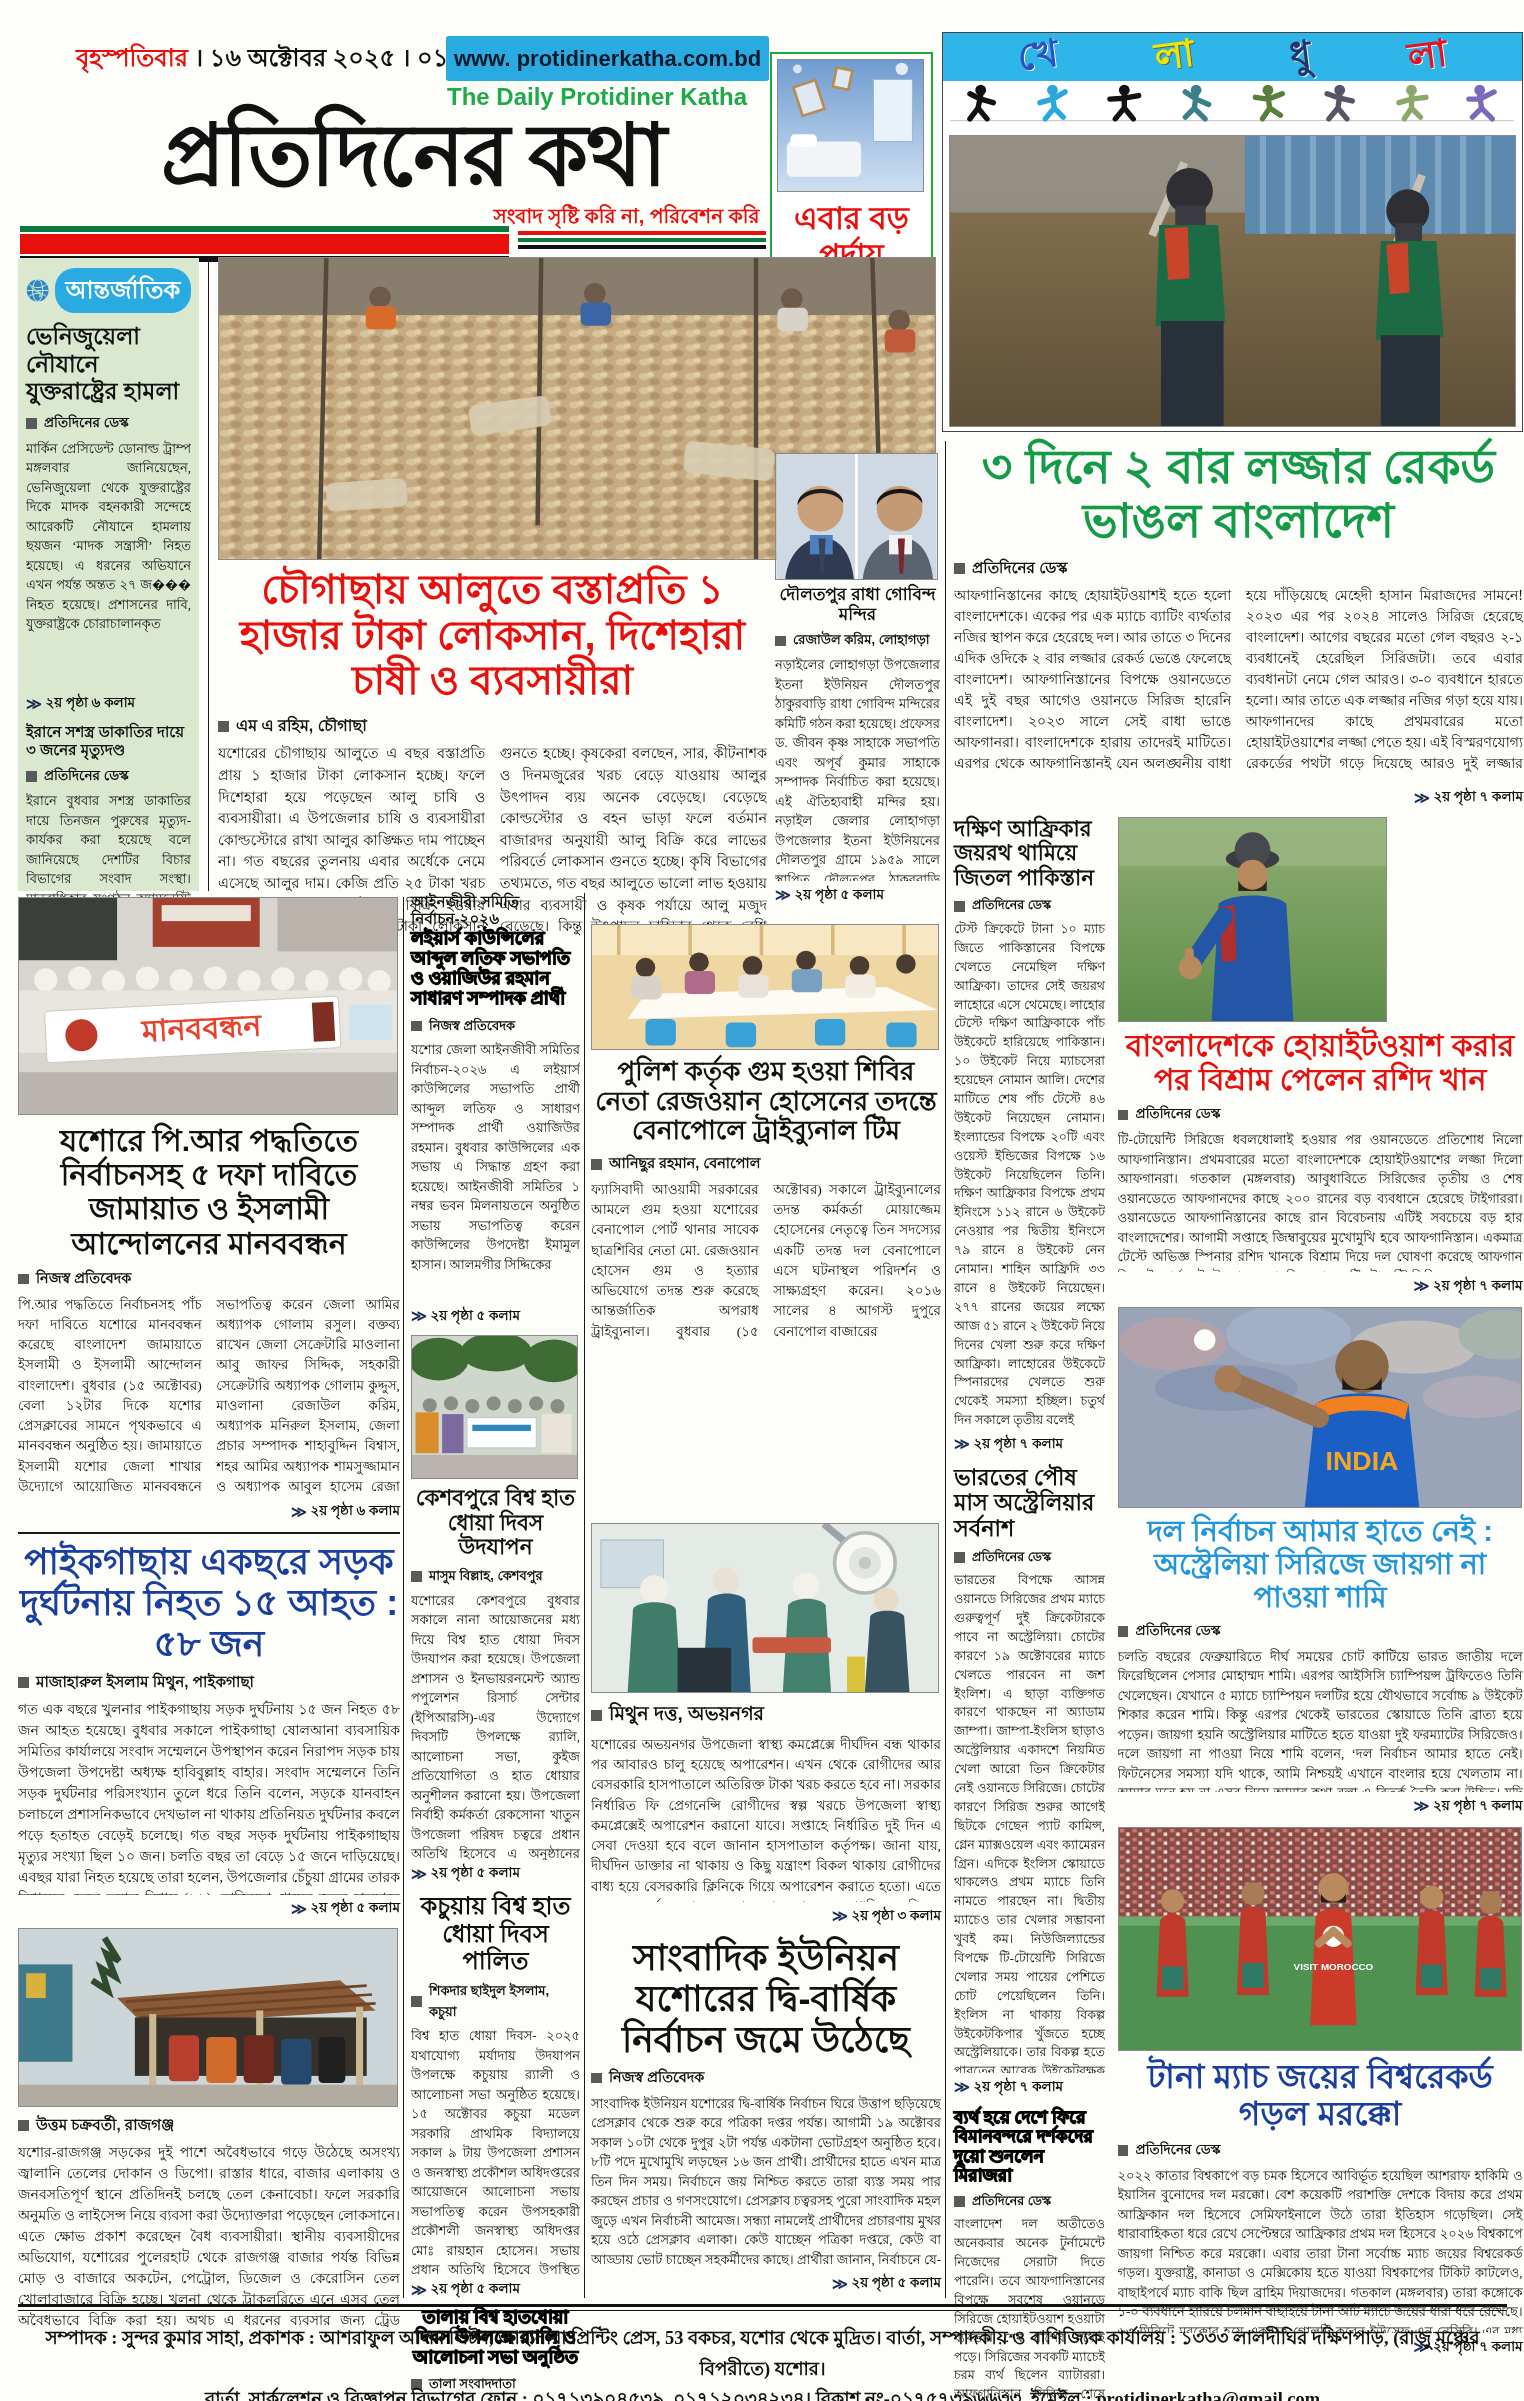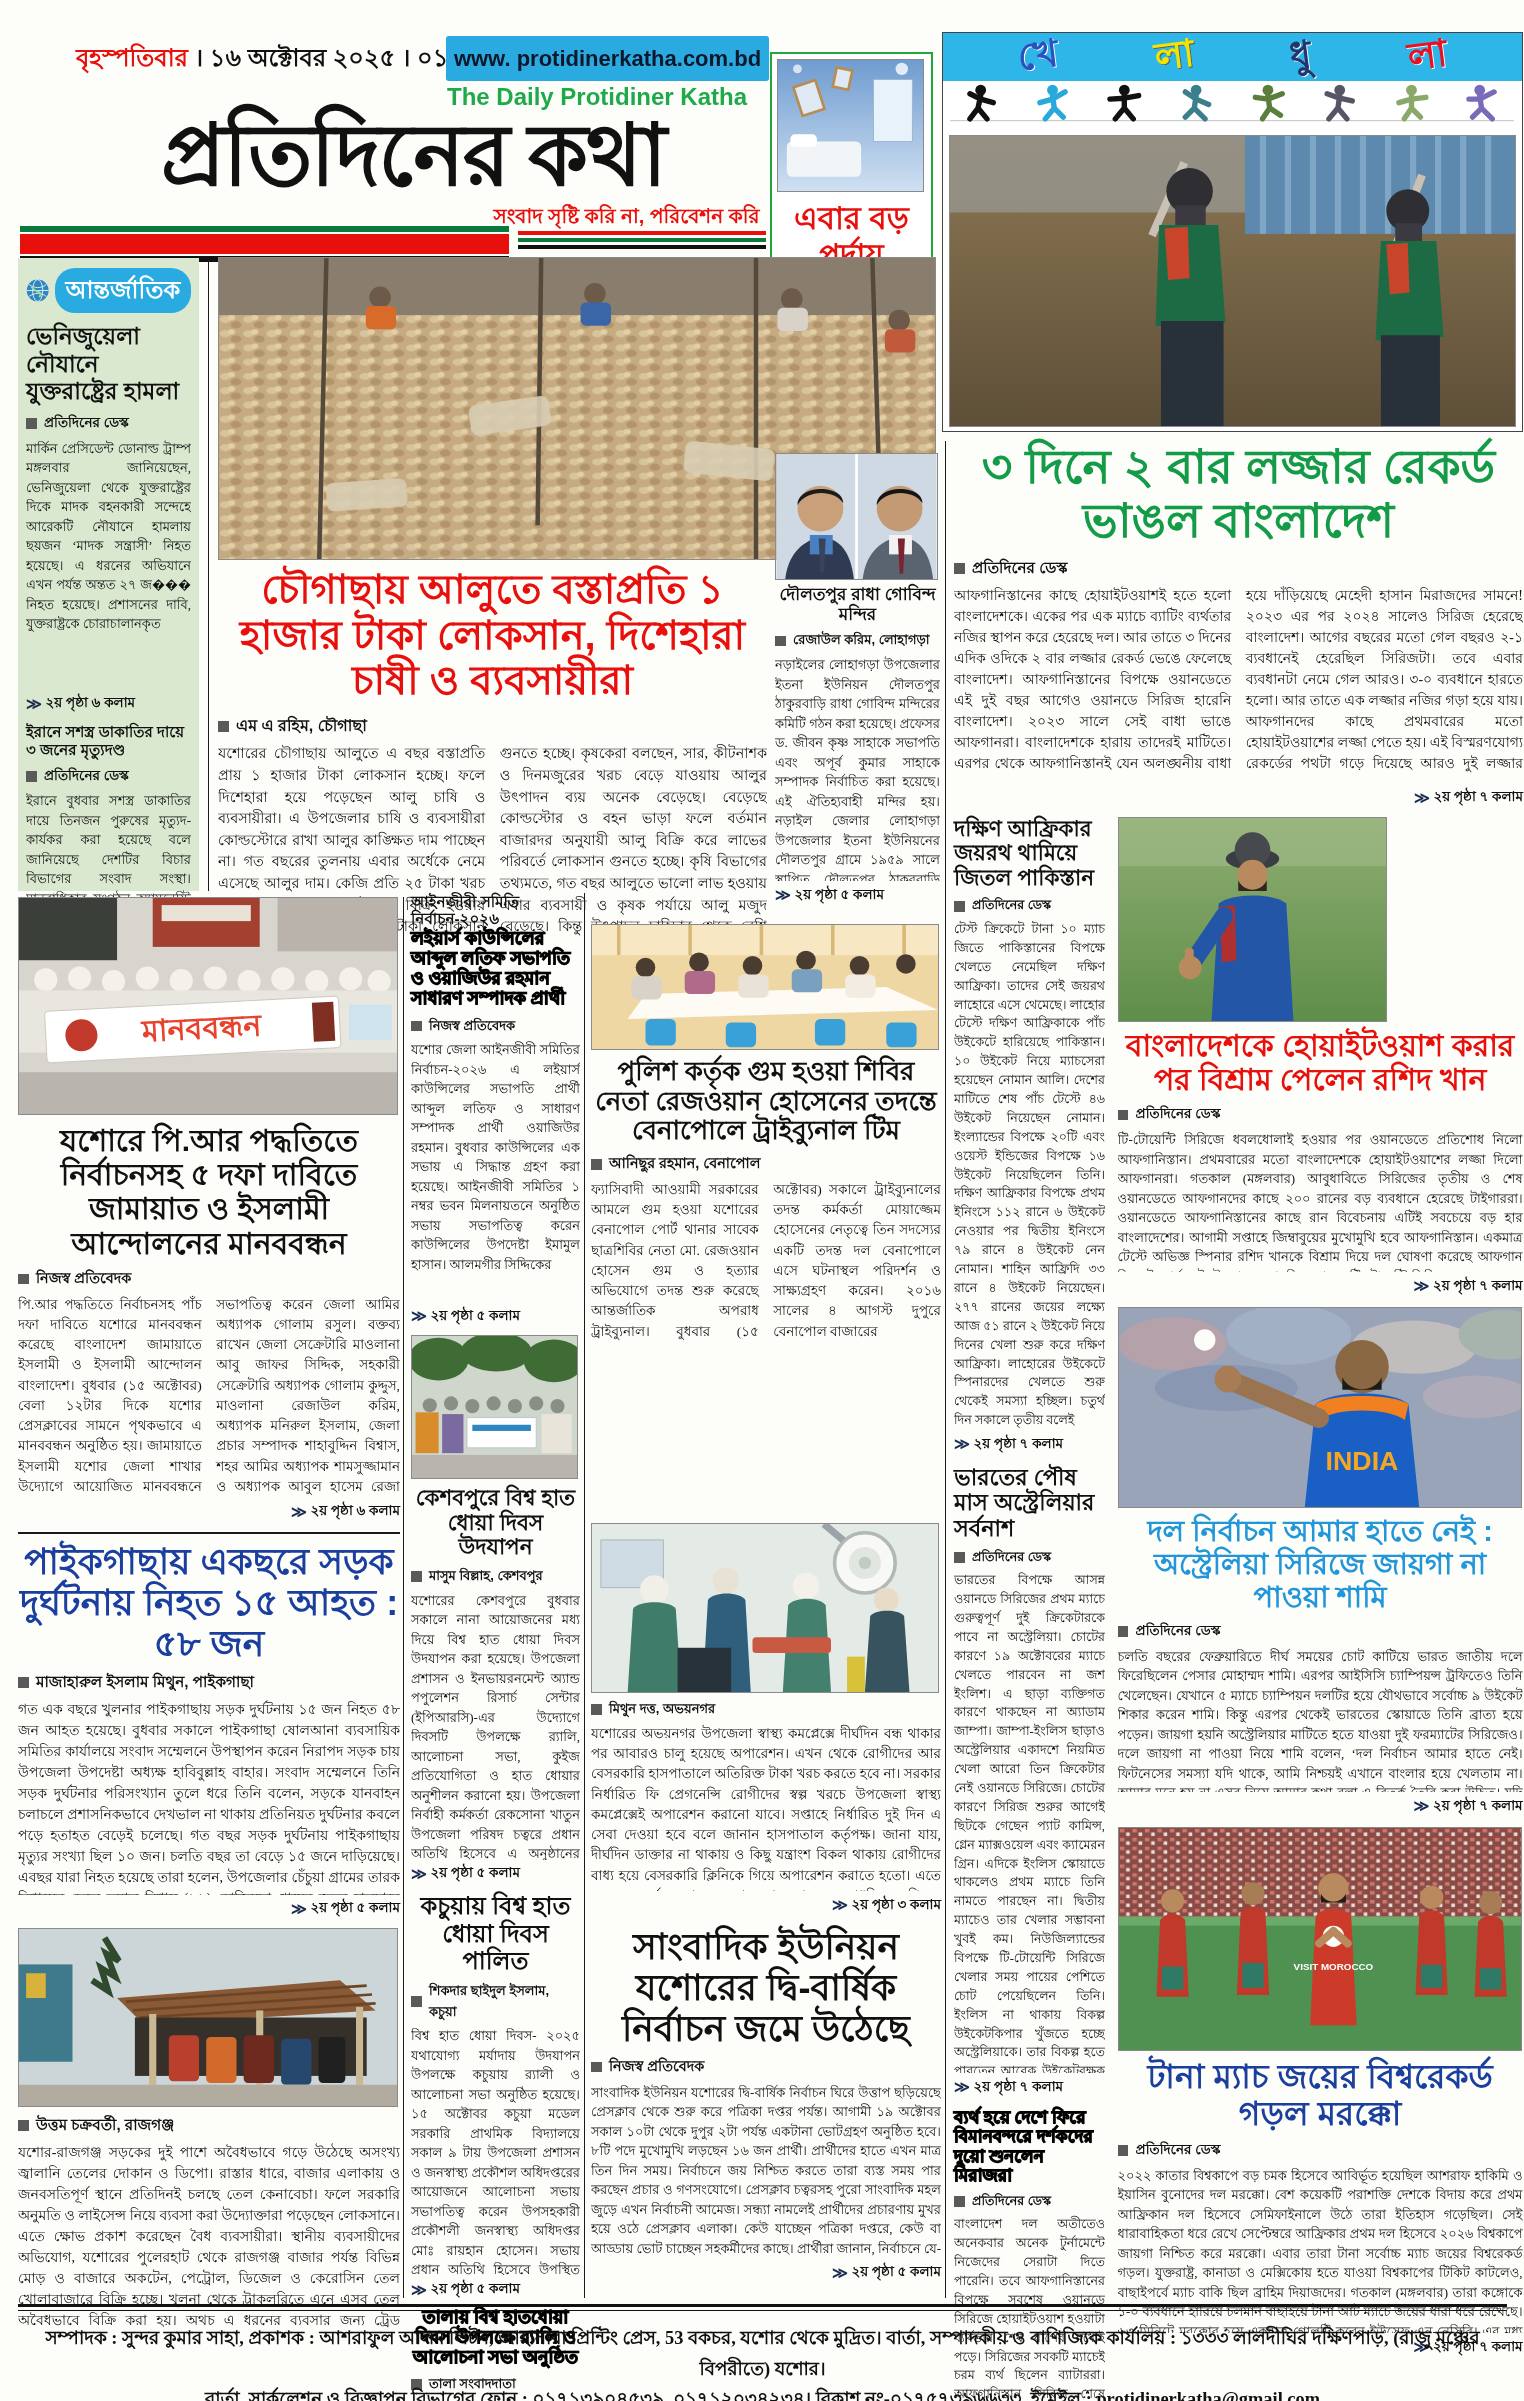--- a/index.html
+++ b/index.html
@@ -541,21 +541,21 @@
         <circle cx="240" cy="70" r="15" fill="#f4f1ea"></circle>
           <path d="M214 190 L220 92 C226 82 256 82 262 92 L268 190 Z" fill="#44806e"></path>
         <circle cx="330" cy="86" r="14" fill="#e8dcc8"></circle>
           <path d="M306 190 L312 104 C318 96 344 96 350 104 L356 190 Z" fill="#37535f"></path>
       </g>
       <rect x="180" y="128" width="88" height="18" rx="4" fill="#c85a42"></rect>
       <rect x="96" y="140" width="60" height="50" fill="#28323a"></rect>
       <rect x="286" y="150" width="20" height="40" fill="#d8c23a"></rect>
     </svg>
 
-    <div class="byline" style="font-size:13px;">
+    <div class="byline" style="font-size:19px;">
         <span class="sq"></span>
         <span>মিথুন দত্ত, অভয়নগর</span>
       </div>
     <div class="body" style="height:167px; font-size:13.5px;">যশোরের অভয়নগর উপজেলা স্বাস্থ্য কমপ্লেক্সে দীর্ঘদিন বন্ধ থাকার পর আবারও চালু হয়েছে অপারেশন। এখন থেকে রোগীদের আর বেসরকারি হাসপাতালে অতিরিক্ত টাকা খরচ করতে হবে না। সরকার নির্ধারিত ফি প্রেগনেন্সি রোগীদের স্বল্প খরচে উপজেলা স্বাস্থ্য কমপ্লেক্সেই অপারেশন করানো যাবে। সপ্তাহে নির্ধারিত দুই দিন এ সেবা দেওয়া হবে বলে জানান হাসপাতাল কর্তৃপক্ষ। জানা যায়, দীর্ঘদিন ডাক্তার না থাকায় ও কিছু যন্ত্রাংশ বিকল থাকায় রোগীদের বাধ্য হয়ে বেসরকারি ক্লিনিকে গিয়ে অপারেশন করাতে হতো। এতে অনেক অর্থের অপচয় হতো, এখন থেকে অত্যাধুনিক মেশিনের মাধ্যমে প্রতি সপ্তাহে দুদিন রোগীরা এই সেবা পাবেন। বিশেষভাবে উপকৃত হবেন গর্ভবতী নারীরা। স্থানীয় বাসিন্দারা এই উদ্যোগকে স্বাগত জানিয়ে বলেন, উপজেলা পর্যায়ে স্বাস্থ্যসেবার মানোন্নয়ন হলে সাধারণ মানুষের দুর্ভোগ</div>
     <div class="jump">
         <span class="arr">≫</span>
         <span>২য় পৃষ্ঠা ৩ কলাম</span>
       </div>
 
     <div class="t" style="font-size:36px; margin-top:9px;">সাংবাদিক ইউনিয়ন যশোরের দ্বি-বার্ষিক নির্বাচন জমে উঠেছে</div>

